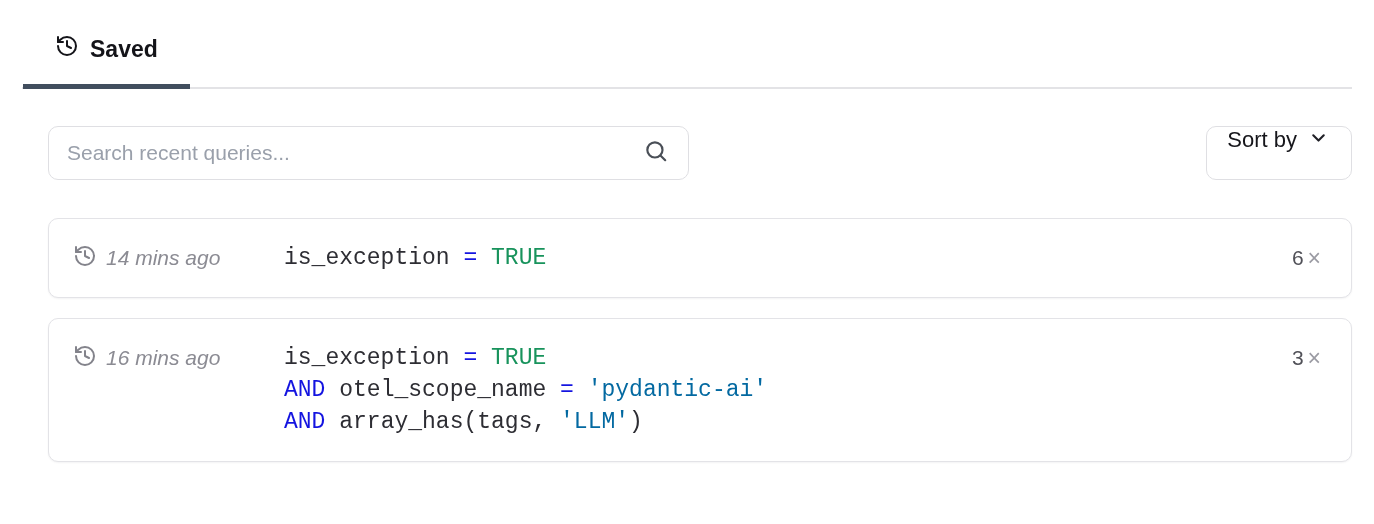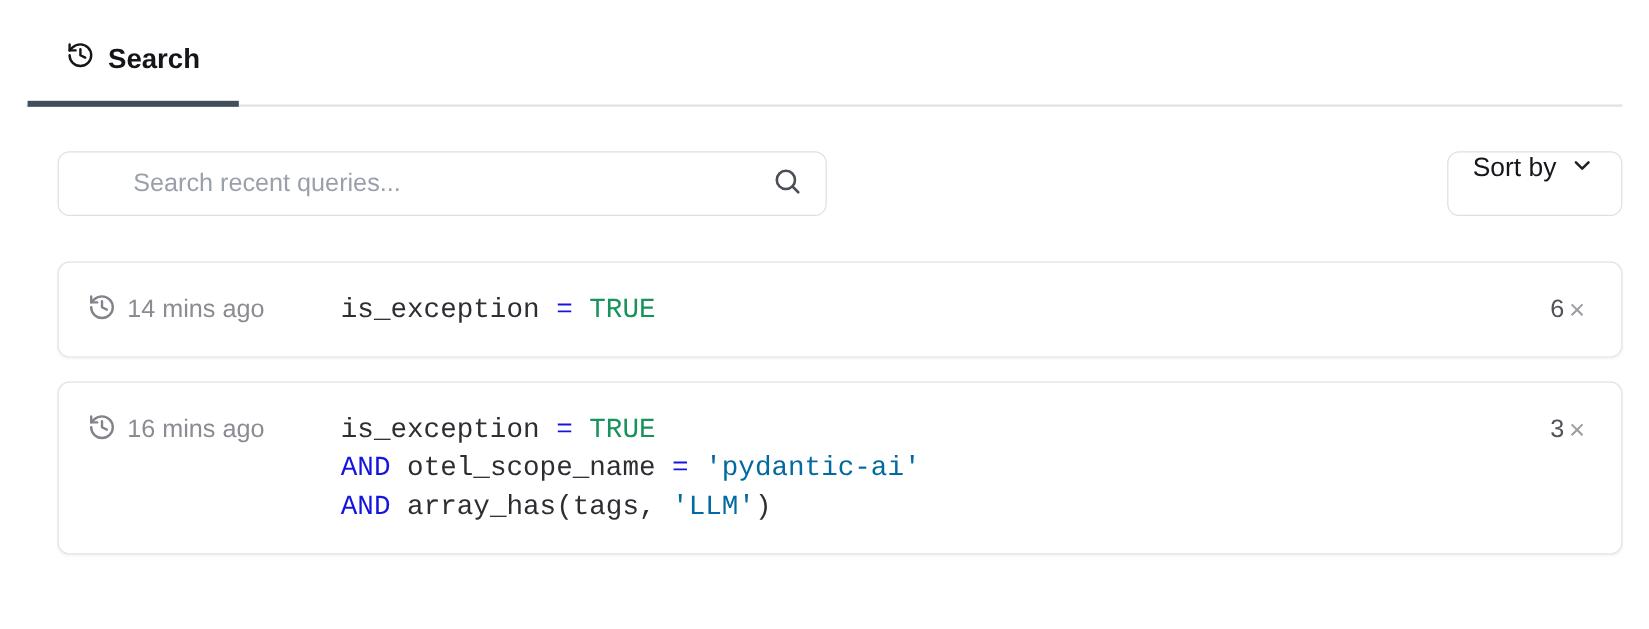--- a/index.html
+++ b/index.html
@@ -61,21 +61,20 @@
     background: #fff;
   }
   .search-box input {
     flex: 1;
     border: none;
     outline: none;
     font-family: "Liberation Sans", sans-serif;
     font-size: 21px;
     color: #33333a;
     background: transparent;
-    margin-left: 44px;
   }
   .search-box input::placeholder { color: #9aa0ab; }
   .search-box svg { width: 26px; height: 26px; color: #4a4f57; flex-shrink: 0; }
 
   .sort-btn {
     height: 54px;
     border: 1.5px solid #dfdfe3;
     border-radius: 10px;
     background: #fff;
     display: flex;
@@ -106,21 +105,21 @@
   .query-meta {
     display: flex;
     align-items: center;
     gap: 9px;
     height: 32px;
     width: 211px;
     min-width: 211px;
     flex-shrink: 0;
   }
   .query-meta svg { width: 24px; height: 24px; color: #83838b; flex-shrink: 0; }
-  .query-time { font-size: 21px; color: #8b8b93; white-space: nowrap; }
+  .query-time { font-size: 21px; color: #8b8b93; white-space: nowrap; font-style: italic; }
 
   .query-code {
     font-family: Liberation Mono, monospace;
     font-size: 23px;
     line-height: 32px;
     white-space: pre;
     color: #2d2d33;
   }
   .tok-plain { color: #2d2d33; }
   .tok-kw    { color: #1414e0; }
@@ -145,21 +144,21 @@
 
   <div class="tabbar">
     <div class="tab active">
       <span>
         <svg viewBox="0 0 24 24" fill="none" stroke="currentColor" stroke-width="2" stroke-linecap="round" stroke-linejoin="round">
           <path d="M3 12a9 9 0 1 0 9-9 9.75 9.75 0 0 0-6.74 2.74L3 8"></path>
           <path d="M3 3v5h5"></path>
           <path d="M12 7v5l4 2"></path>
         </svg>
       </span>
-      <span>Search</span>
+      <span>Saved</span>
     </div>
   </div>
 
   <div class="content">
 
     <div class="toolbar-row">
       <div class="search-box">
         <input type="text" placeholder="Search recent queries..." style="">
         <span>
           <svg viewBox="0 0 24 24" fill="none" stroke="currentColor" stroke-width="2" stroke-linecap="round" stroke-linejoin="round">

